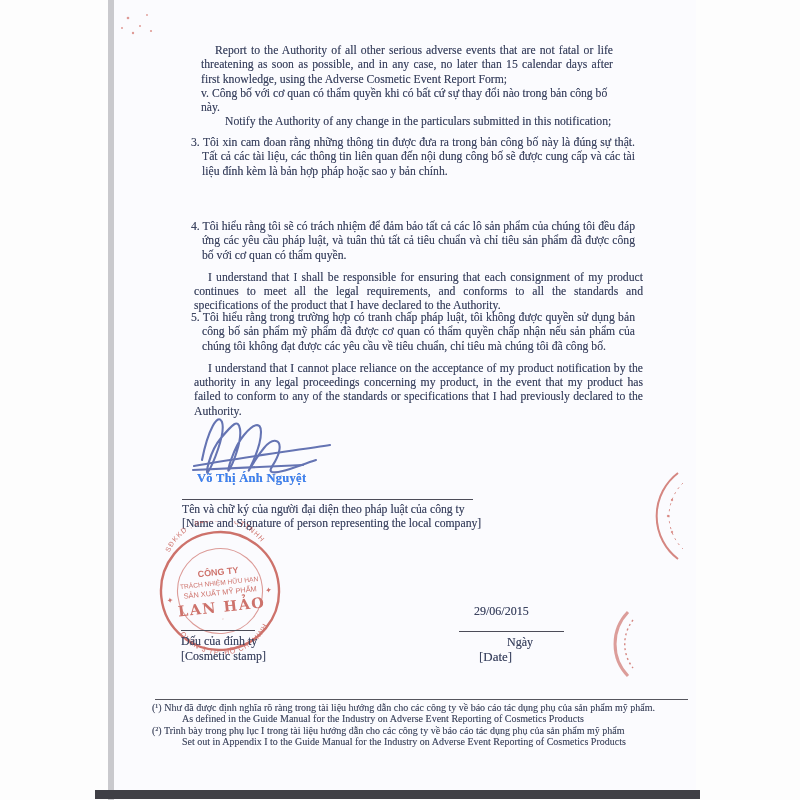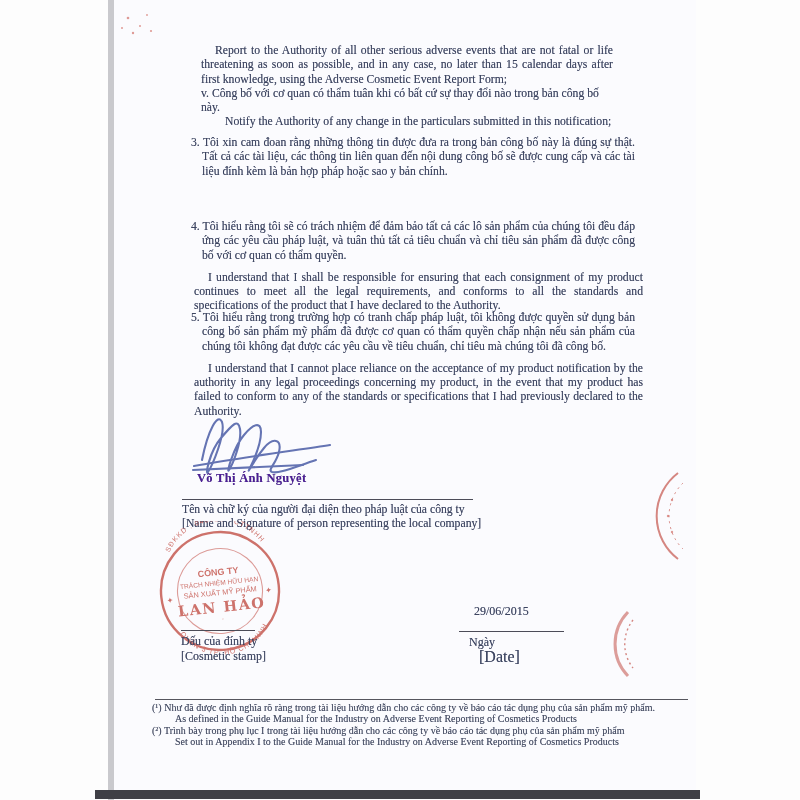--- a/index.html
+++ b/index.html
@@ -10,34 +10,34 @@
          background:#fbfbfe;border-left:6px solid #c9c9cd;}
   .txt{position:absolute;color:#3c4460;font-size:11.7px;line-height:14.3px;
        text-shadow:0 0 .4px rgba(60,70,100,.55);}
   .just{text-align:justify;}
   .vnhang{padding-left:11px;text-indent:-11px;margin:8px;}
   .enpara{margin:0 0 0 11px;text-indent:14px;}
   .m0{margin:0;}
   .bold{font-weight:bold;}
   .rule{position:absolute;background:#4c4c58;height:1px;}
   .small{font-size:10px;line-height:11.3px;color:#464d63;}
-  .fnind{margin-left:23px;}
+  .fnind{margin-left:30px;}
   .bar{position:absolute;left:95px;top:790px;width:605px;height:9px;background:#3f3f46;}
   svg text{font-family:"Liberation Sans", sans-serif;}
   .serifstamp{font-family:"DejaVu Serif", serif;}
 </style>
 </head>
 <body>
 
 <div id="canvas">
   <div id="sheet"></div>
 
   <div class="txt" style="left:201px;top:44px;width:412px;">
     <p class="m0 just enpara">Report to the Authority of all other serious adverse events that are not fatal or life threatening as soon as possible, and in any case, no later than 15 calendar days after first knowledge, using the Adverse Cosmetic Event Report Form;</p>
-    <p class="m0">v. Công bố với cơ quan có thẩm tuân khi có bất cứ sự thay đổi nào trong bản công bố này.</p>
+    <p class="m0">v. Công bố với cơ quan có thẩm quyền khi có bất cứ sự thay đổi nào trong bản công bố này.</p>
     <p class="m0" style="margin-left:24px;">Notify the Authority of any change in the particulars submitted in this notification;</p>
   </div>
 
   <div class="txt" style="left:183px;top:128px;width:460px;">
     <p class="vnhang just">3. Tôi xin cam đoan rằng những thông tin được đưa ra trong bản công bố này là đúng sự thật. Tất cả các tài liệu, các thông tin liên quan đến nội dung công bố sẽ được cung cấp và các tài liệu đính kèm là bản hợp pháp hoặc sao y bản chính.</p>
   </div>
 
   <div class="txt" style="left:183px;top:212px;width:460px;">
     <p class="vnhang just">4. Tôi hiểu rằng tôi sẽ có trách nhiệm để đảm bảo tất cả các lô sản phẩm của chúng tôi đều đáp ứng các yêu cầu pháp luật, và tuân thủ tất cả tiêu chuẩn và chỉ tiêu sản phẩm đã được công bố với cơ quan có thẩm quyền.</p>
     <p class="enpara just">I understand that I shall be responsible for ensuring that each consignment of my product continues to meet all the legal requirements, and conforms to all the standards and specifications of the product that I have declared to the Authority.</p>
@@ -49,21 +49,21 @@
   </div>
 
   <svg width="230" height="70" style="position:absolute;left:188px;top:408px;">
     <g fill="none" stroke="#5566ab" stroke-width="2.1" stroke-linecap="round" opacity="0.9">
       <path d="M 14,52 C 20,22 30,4 34,14 C 38,26 24,58 20,64 C 17,69 21,44 33,30 C 44,17 50,10 52,21 C 54,33 45,56 41,62 C 38,67 45,40 56,27 C 65,16 73,13 73,24 C 73,37 64,56 61,62 C 59,66 67,51 76,40 C 85,29 94,31 91,44 C 88,56 79,62 84,64 C 90,66 104,60 128,52"></path>
       <path d="M 6,58 C 50,50 110,42 142,37"></path>
       <path d="M 5,62 L 115,57"></path>
     </g>
   </svg>
 
-  <div class="txt bold" style="left:197px;top:471px;font-size:12.5px;letter-spacing:.3px;color:#4c1d95;">Võ Thị Ánh Nguyệt</div>
+  <div class="txt bold" style="left:197px;top:471px;font-size:12.5px;letter-spacing:.3px;color:#3b82f6;">Võ Thị Ánh Nguyệt</div>
 
   <div class="rule" style="left:182px;top:499px;width:291px;"></div>
   <div class="txt" style="left:182px;top:503px;">Tên và chữ ký của người đại diện theo pháp luật của công ty</div>
   <div class="txt" style="left:182px;top:517px;">[Name and Signature of person representing the local company]</div>
 
   <svg width="140" height="140" style="position:absolute;left:150px;top:521px;">
     <defs>
       <path id="arcTop" d="M 16,54 A 52,52 0 0 1 124,54" fill="none"></path>
       <path id="arcBot" d="M 21,97 A 51,51 0 0 0 119,97" fill="none"></path>
     </defs>
@@ -87,22 +87,22 @@
       </g>
     </g>
   </svg>
 
   <div class="rule" style="left:181px;top:630px;width:74px;"></div>
   <div class="txt" style="left:181px;top:634px;font-size:12px;">Dấu của đính ty</div>
   <div class="txt" style="left:181px;top:649px;font-size:12px;">[Cosmetic stamp]</div>
 
   <div class="txt" style="left:474px;top:604px;font-size:12px;">29/06/2015</div>
   <div class="rule" style="left:459px;top:631px;width:105px;"></div>
-  <div class="txt" style="left:469px;top:635px;font-size:12px;">Ngày</div>
-  <div class="txt" style="left:479px;top:650px;font-size:16px;">[Date]</div>
+  <div class="txt" style="left:507px;top:635px;font-size:12px;">Ngày</div>
+  <div class="txt" style="left:479px;top:650px;font-size:13px;">[Date]</div>
 
   <div class="rule" style="left:155px;top:699px;width:533px;background:#55555e;"></div>
   <div class="txt small" style="left:152px;top:702px;width:540px;">
     <div>(¹) Như đã được định nghĩa rõ ràng trong tài liệu hướng dẫn cho các công ty về báo cáo tác dụng phụ của sản phẩm mỹ phẩm.</div>
     <div class="fnind">As defined in the Guide Manual for the Industry on Adverse Event Reporting of Cosmetics Products</div>
     <div>(²) Trình bày trong phụ lục I trong tài liệu hướng dẫn cho các công ty về báo cáo tác dụng phụ của sản phẩm mỹ phẩm</div>
     <div class="fnind">Set out in Appendix I to the Guide Manual for the Industry on Adverse Event Reporting of Cosmetics Products</div>
   </div>
 
   <svg width="800" height="800" style="position:absolute;left:0;top:0;pointer-events:none;">

